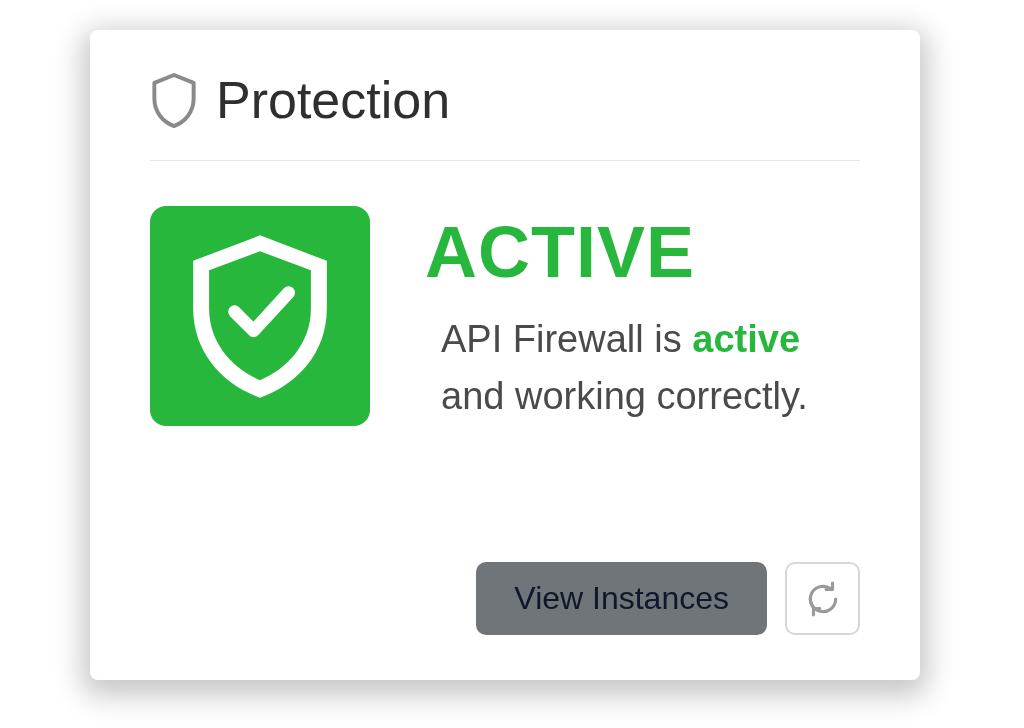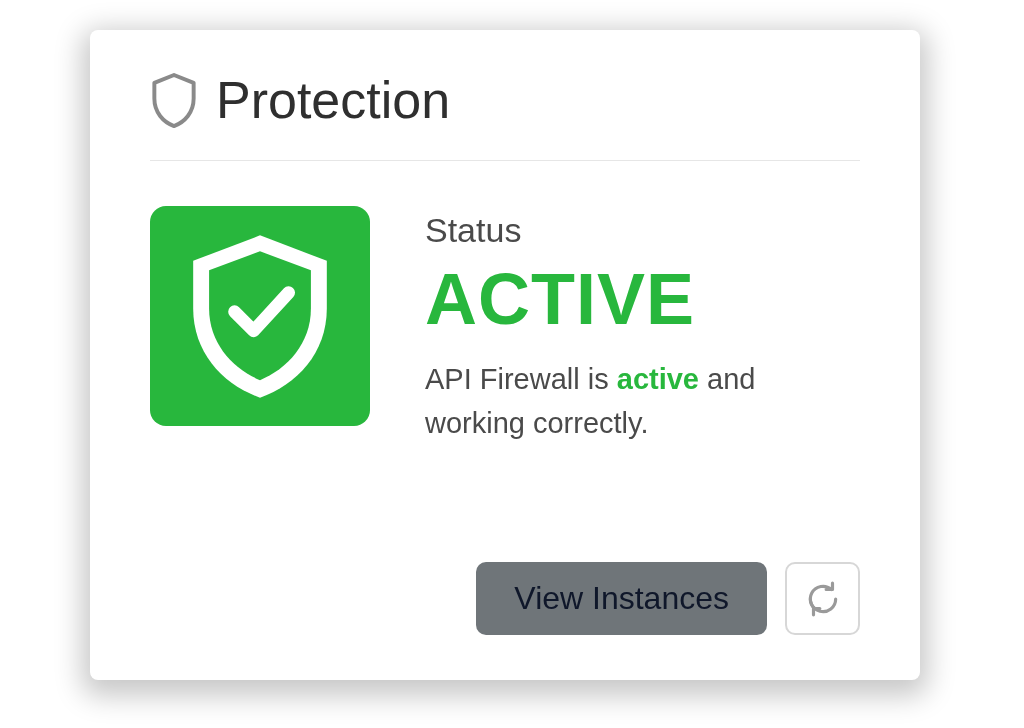--- a/index.html
+++ b/index.html
@@ -70,23 +70,23 @@
     margin: 0 0 8px 0;
   }
   .status-value {
     font-size: 72px;
     font-weight: 700;
     color: #28b73d;
     margin: 0 0 18px 0;
     letter-spacing: 1px;
   }
   .status-desc {
-    font-size: 29px;
+    font-size: 38px;
     color: #4a4a4a;
-    margin: 0;
+    margin: 16px;
     line-height: 1.5;
   }
   .status-desc strong {
     color: #28b73d;
     font-weight: 700;
   }
   .card-footer {
     position: absolute;
     right: 60px;
     bottom: 45px;
@@ -139,21 +139,20 @@
       <span>
         <svg viewBox="0 0 100 110">
           <path d="M50 4 L92 20 V50 C92 78 73 98 50 106 C27 98 8 78 8 50 V20 Z" fill="#ffffff"></path>
           <path d="M50 14 L82 26 V50 C82 72 67 88 50 95 C33 88 18 72 18 50 V26 Z" fill="#28b73d"></path>
           <path d="M34 52 L46 64 L68 40" fill="none" stroke="#ffffff" stroke-width="8" stroke-linecap="round" stroke-linejoin="round"></path>
         </svg>
       </span>
     </div>
 
     <div class="status-block">
-      <p class="status-label">Status</p>
       <p class="status-value">ACTIVE</p>
       <p class="status-desc">
         <span>API Firewall is </span><strong>active</strong><span> and working correctly.</span>
       </p>
     </div>
 
   </div>
 
   <div class="card-footer">
     <button class="btn-primary">View Instances</button>

